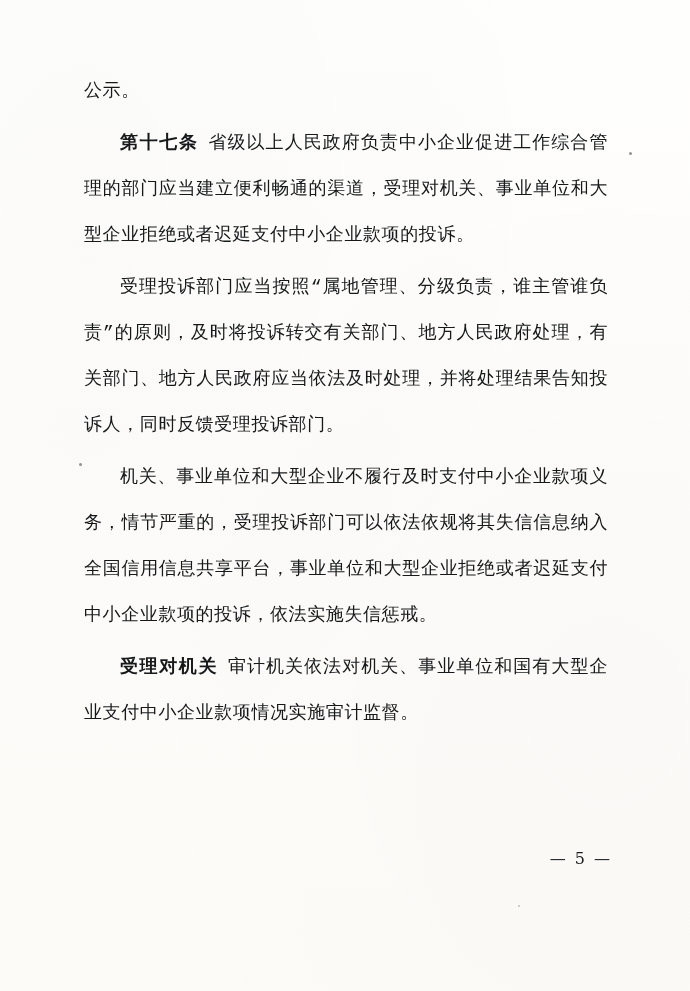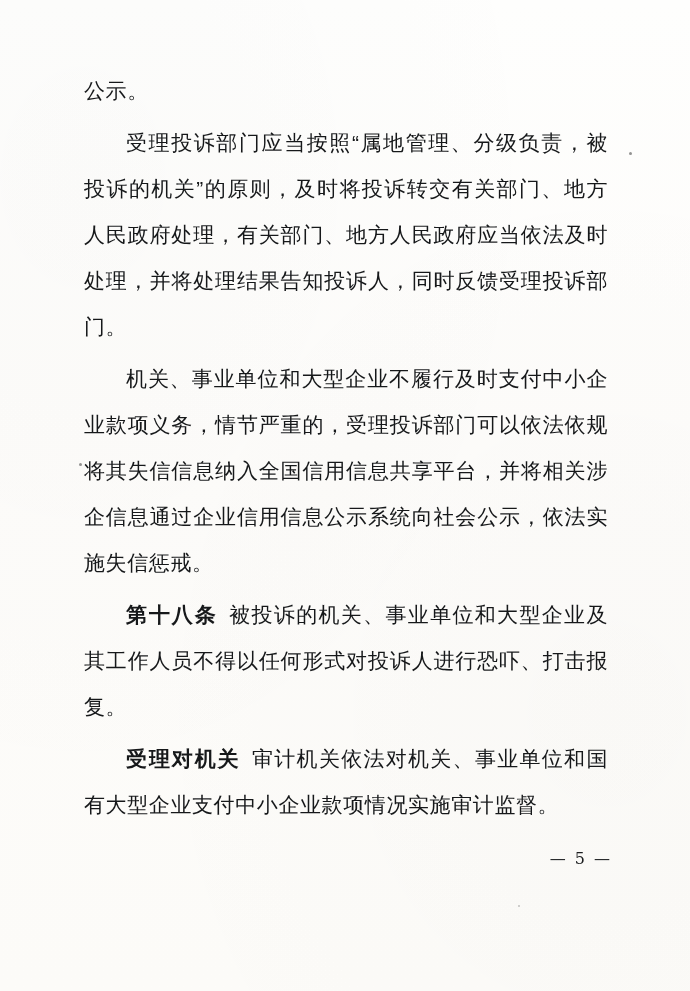--- a/index.html
+++ b/index.html
@@ -27,27 +27,27 @@
     pointer-events: none;
   }
   .doc-body {
     position: absolute;
     left: 84px;
     top: 68px;
     width: 524px;
   }
   p.para {
     margin: 0 0 6px 0;
-    font-size: 21px;
+    font-size: 18px;
     line-height: 46px;
     color: #16181a;
     text-align: justify;
     text-justify: inter-ideograph;
     letter-spacing: 0.6px;
-    font-family: Liberation Sans, sans-serif;
+    font-family: Liberation Mono, monospace;
   }
   p.indent {
     text-indent: 2em;
   }
   .art-label {
     font-weight: bold;
     letter-spacing: 1.2px;
     margin-right: 0.55em;
   }
   .page-number {
@@ -75,32 +75,32 @@
 
 <div class="page">
   <div class="page-texture"></div>
 
   <div class="doc-body">
 
     <p class="para">
       <span>公示。</span>
     </p>
 
-
     <p class="para indent">
-      <span>受理投诉部门应当按照“属地管理、分级负责，被投诉的机关”的原则，及时将投诉转交有关部门、地方人民政府处理，有关部门、地方人民政府应当依法及时处理，并将处理结果告知投诉人，同时反馈受理投诉部门。</span>
+      <span class="art-label">第十七条</span><span>省级以上人民政府负责中小企业促进工作综合管理的部门应当建立便利畅通的渠道，受理对机关、事业单位和大型企业拒绝或者迟延支付中小企业款项的投诉。</span>
     </p>
 
     <p class="para indent">
-      <span>机关、事业单位和大型企业不履行及时支付中小企业款项义务，情节严重的，受理投诉部门可以依法依规将其失信信息纳入全国信用信息共享平台，并将相关涉企信息通过企业信用信息公示系统向社会公示，依法实施失信惩戒。</span>
+      <span>受理投诉部门应当按照“属地管理、分级负责，谁主管谁负责”的原则，及时将投诉转交有关部门、地方人民政府处理，有关部门、地方人民政府应当依法及时处理，并将处理结果告知投诉人，同时反馈受理投诉部门。</span>
     </p>
 
     <p class="para indent">
-      <span class="art-label">第十八条</span><span>被投诉的机关、事业单位和大型企业及其工作人员不得以任何形式对投诉人进行恐吓、打击报复。</span>
+      <span>机关、事业单位和大型企业不履行及时支付中小企业款项义务，情节严重的，受理投诉部门可以依法依规将其失信信息纳入全国信用信息共享平台，事业单位和大型企业拒绝或者迟延支付中小企业款项的投诉，依法实施失信惩戒。</span>
     </p>
+
 
 
     <p class="para indent">
       <span class="art-label">受理对机关</span><span>审计机关依法对机关、事业单位和国有大型企业支付中小企业款项情况实施审计监督。</span>
     </p>
 
     <p class="para indent">
       
     </p>
 

